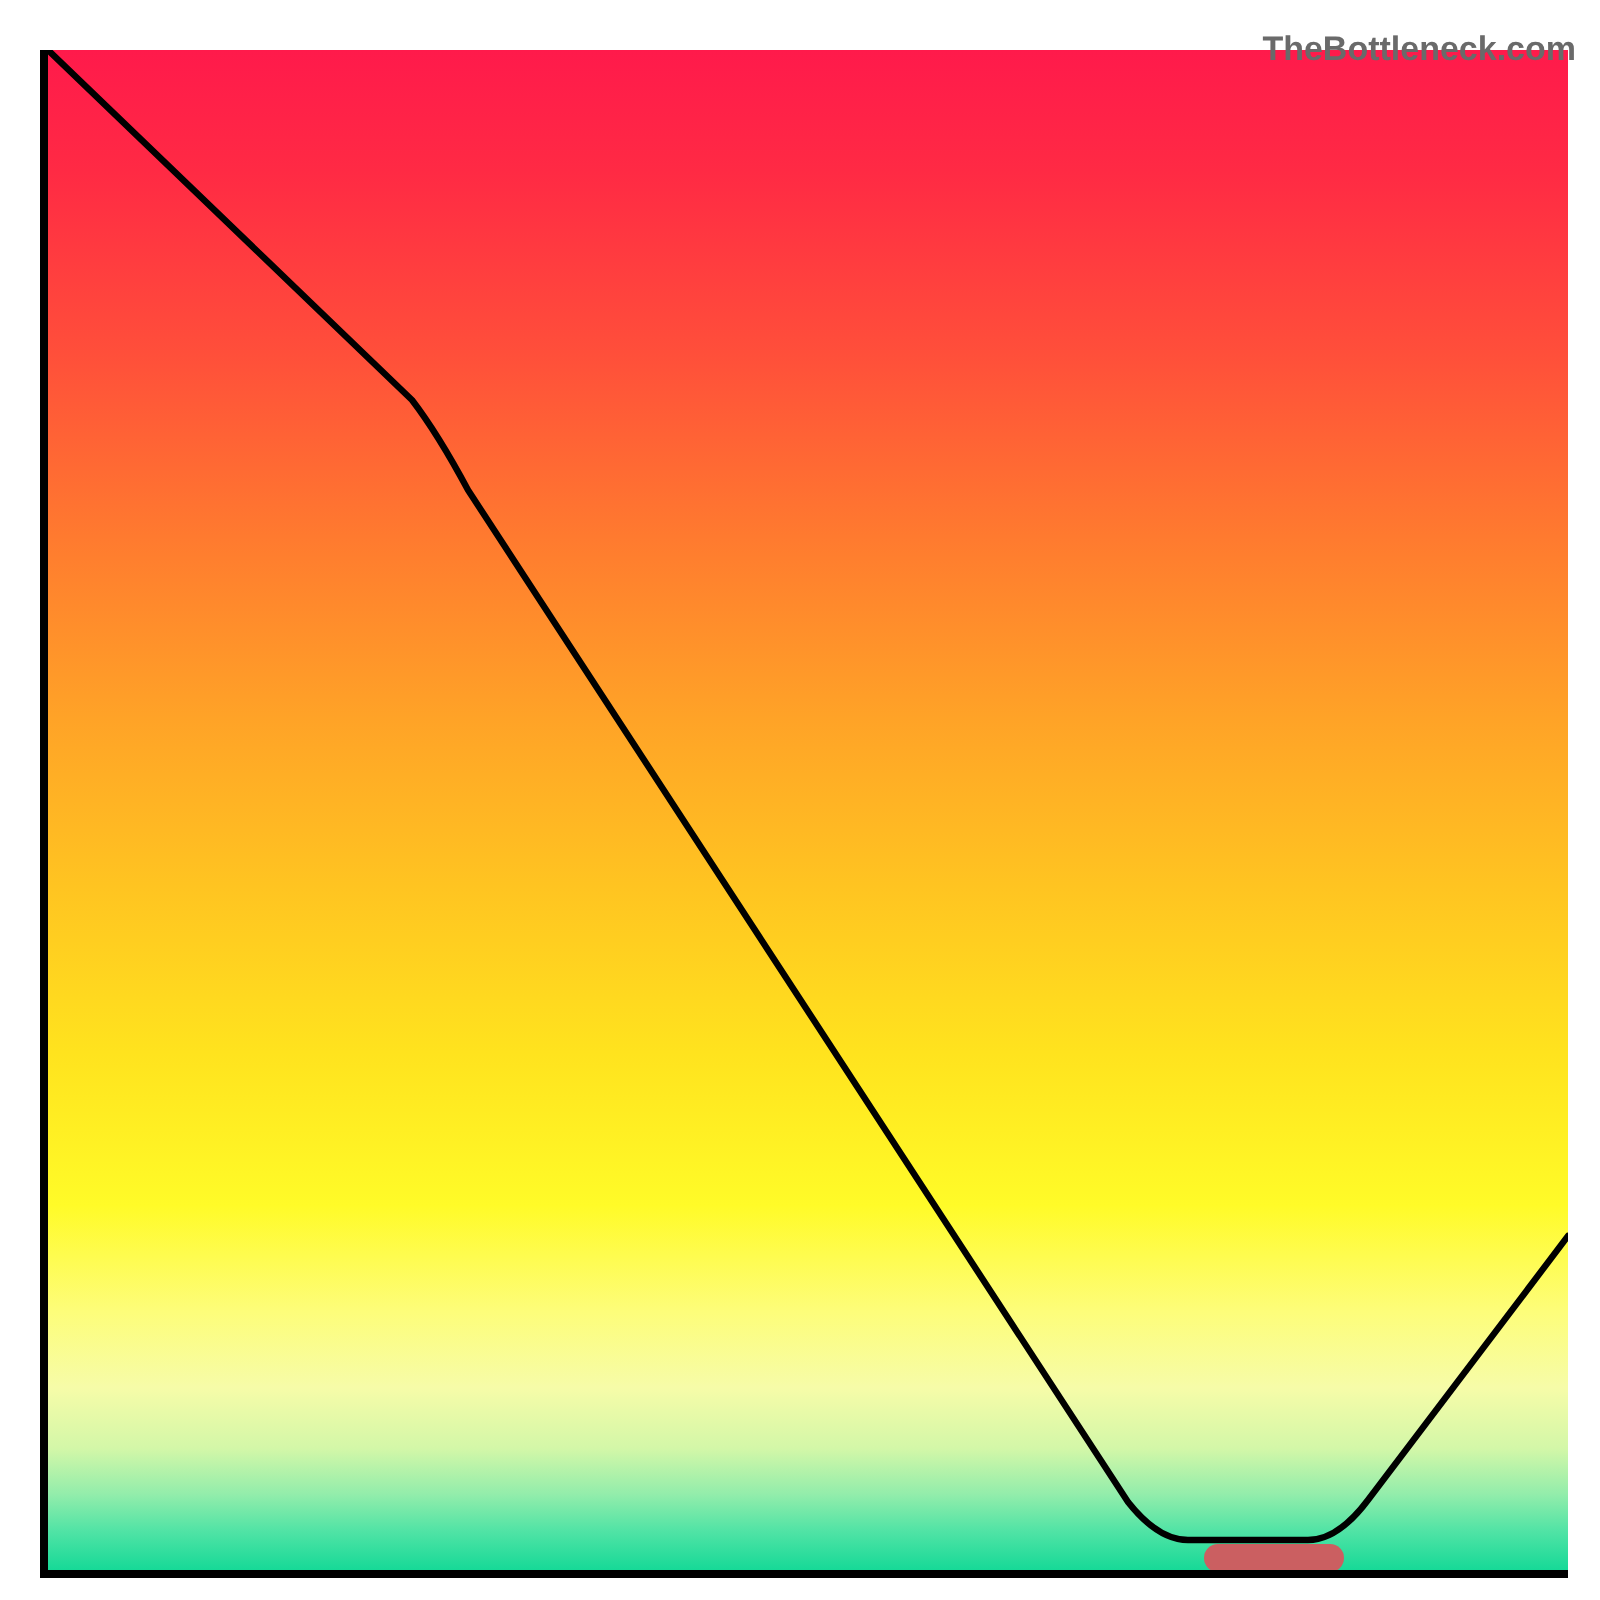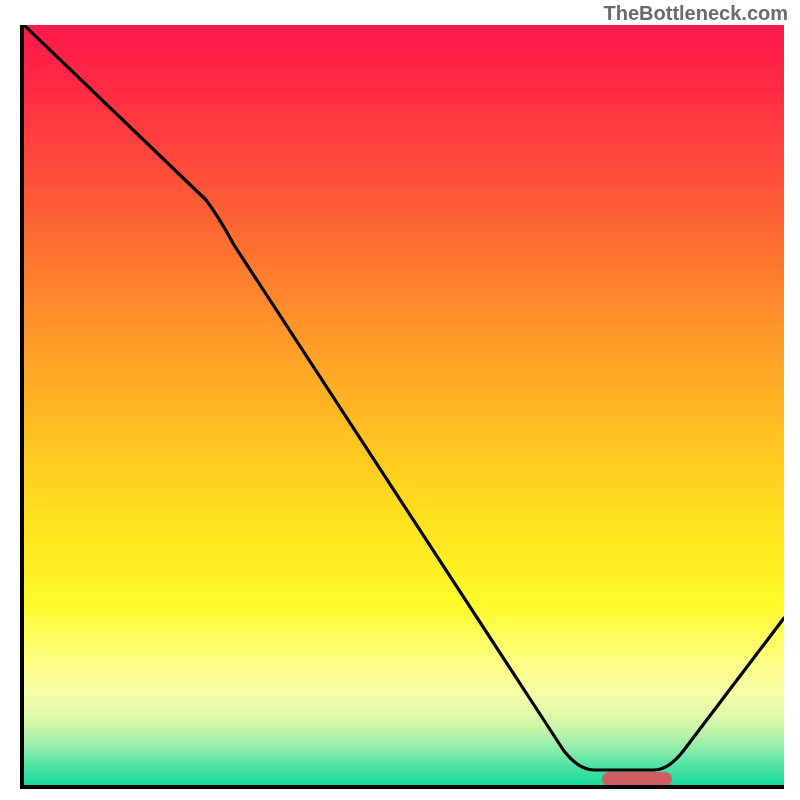--- a/index.html
+++ b/index.html
@@ -10,23 +10,23 @@
     background: #fff;
     font-family: Arial, sans-serif;
   }
   .container {
     position: relative;
     width: 800px;
     height: 800px;
   }
   .watermark {
     position: absolute;
-    top: 2px;
+    top: 15px;
     right: 12px;
-    font-size: 20px;
+    font-size: 17px;
     font-weight: bold;
     color: #6a6a6a;
     z-index: 10;
   }
   .plot-area {
     position: absolute;
     left: 20px;
     top: 25px;
     width: 760px;
     height: 760px;

